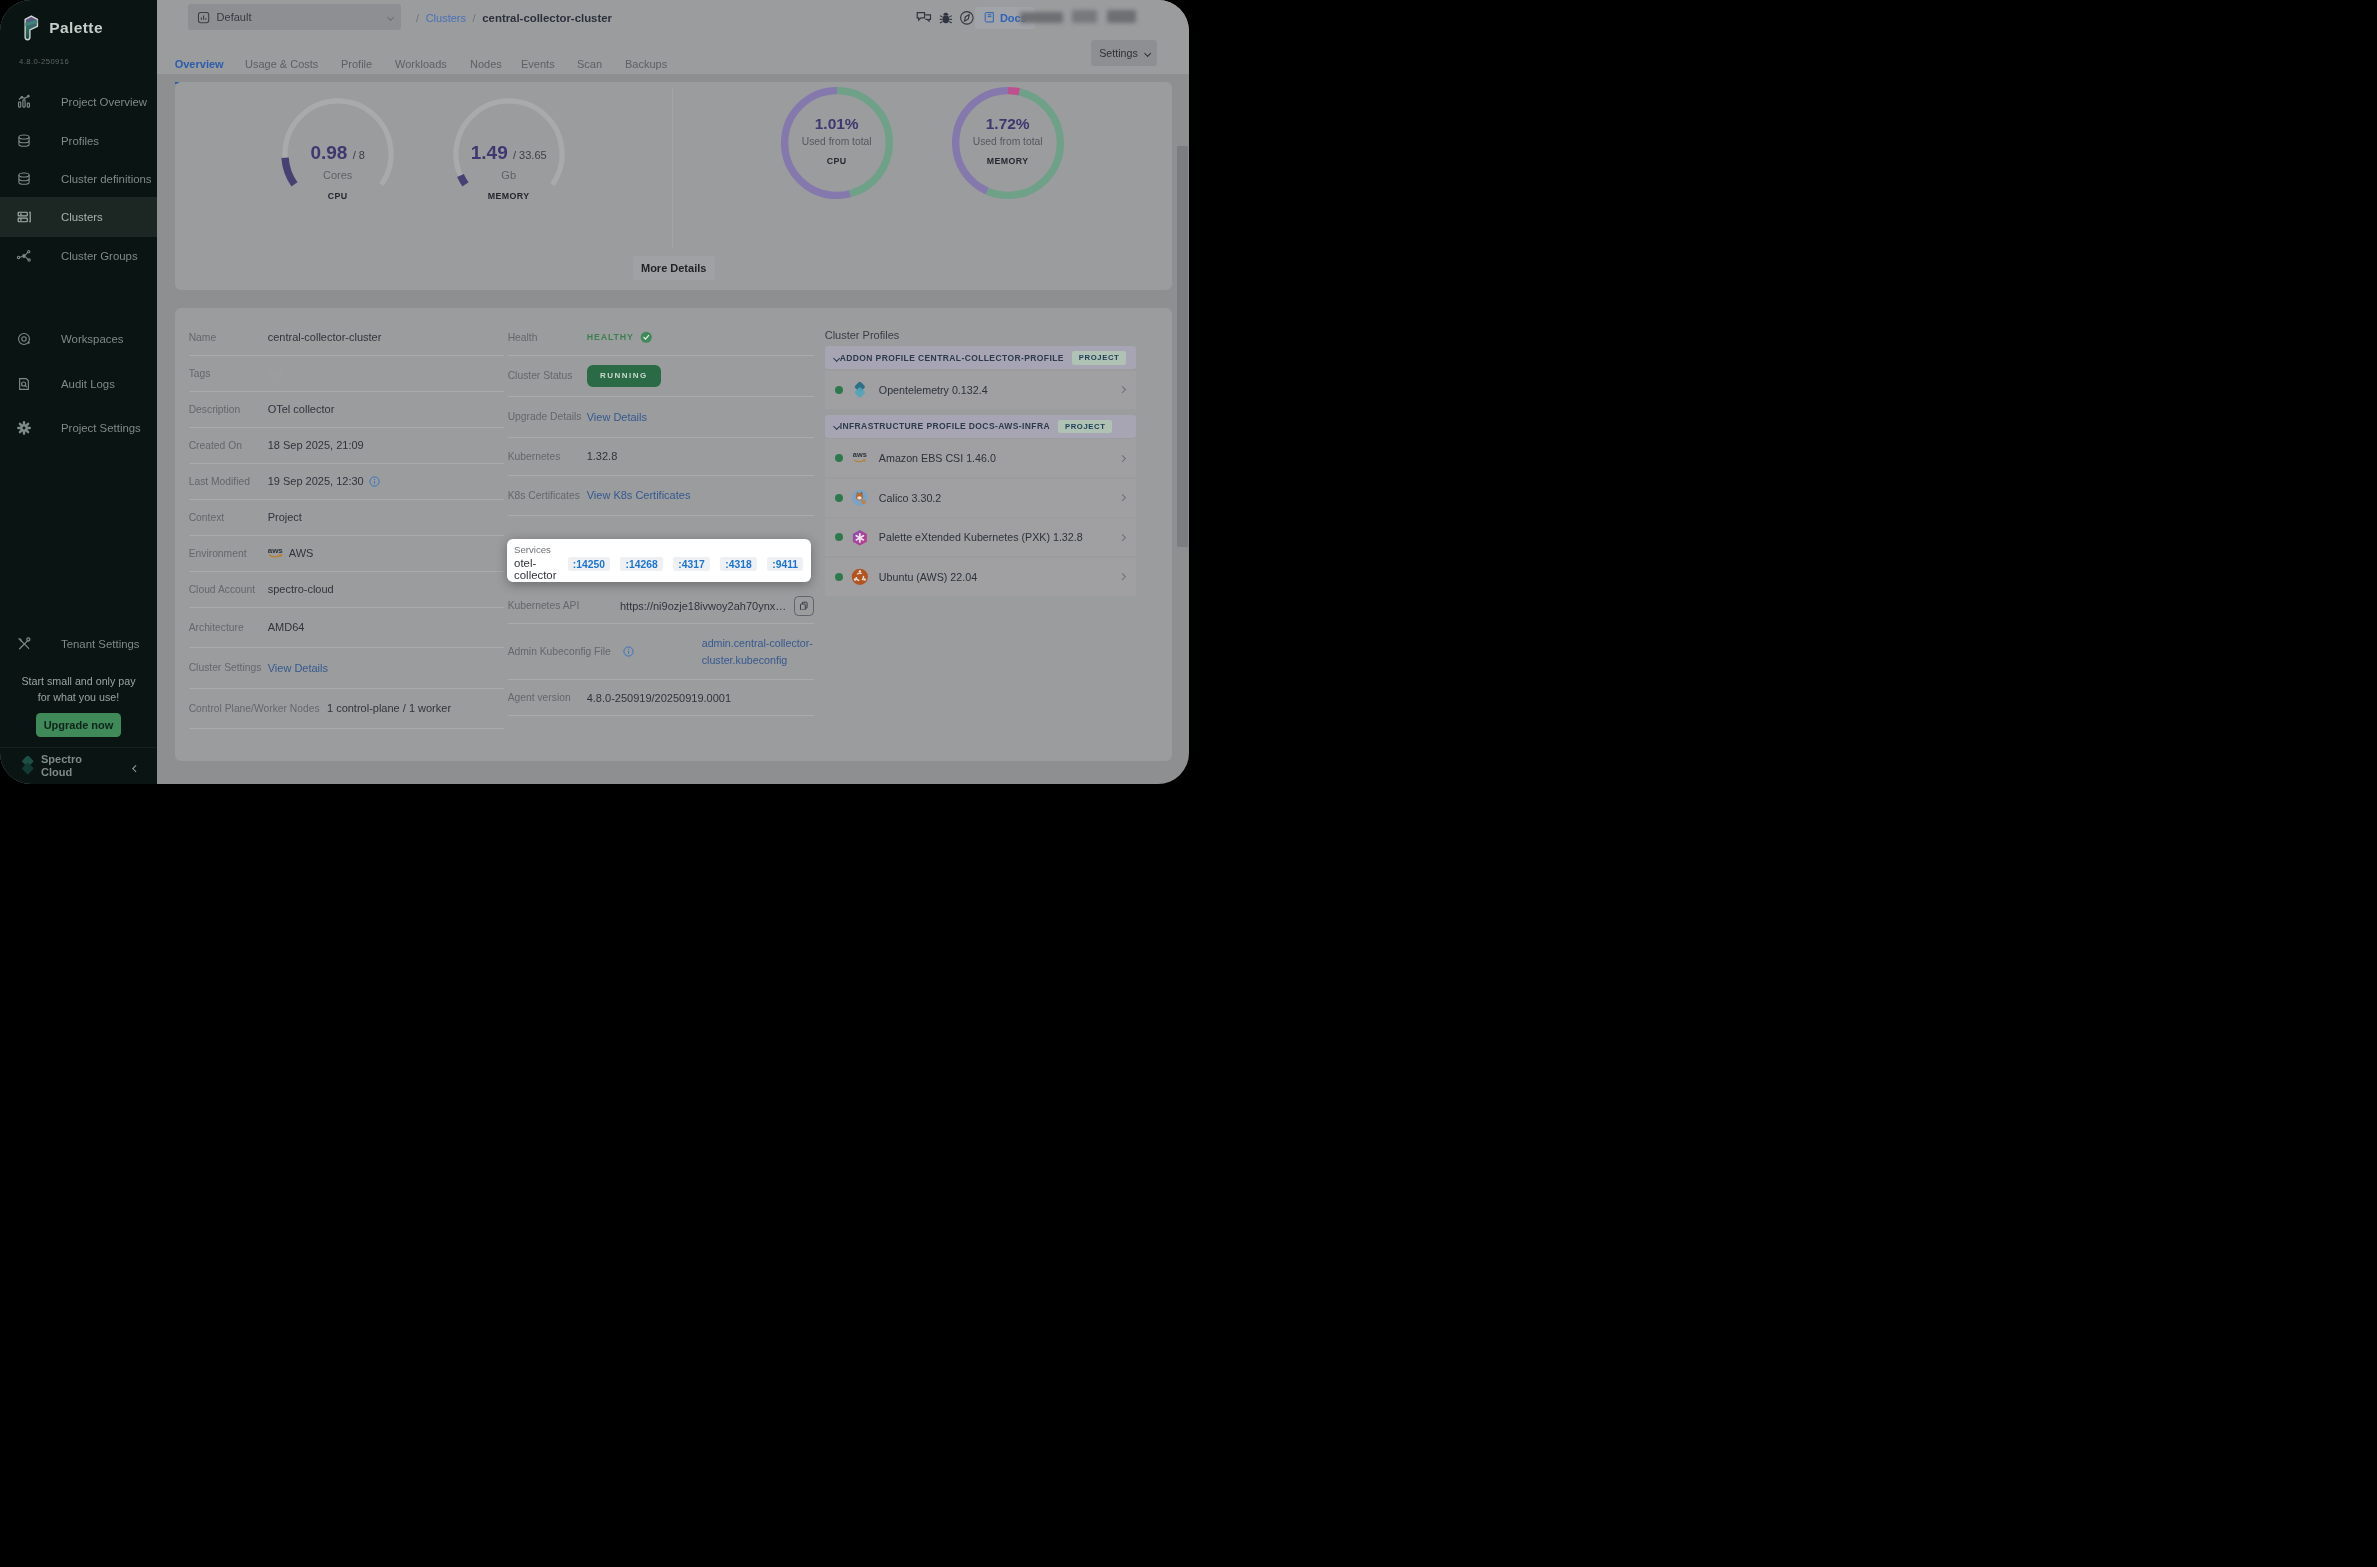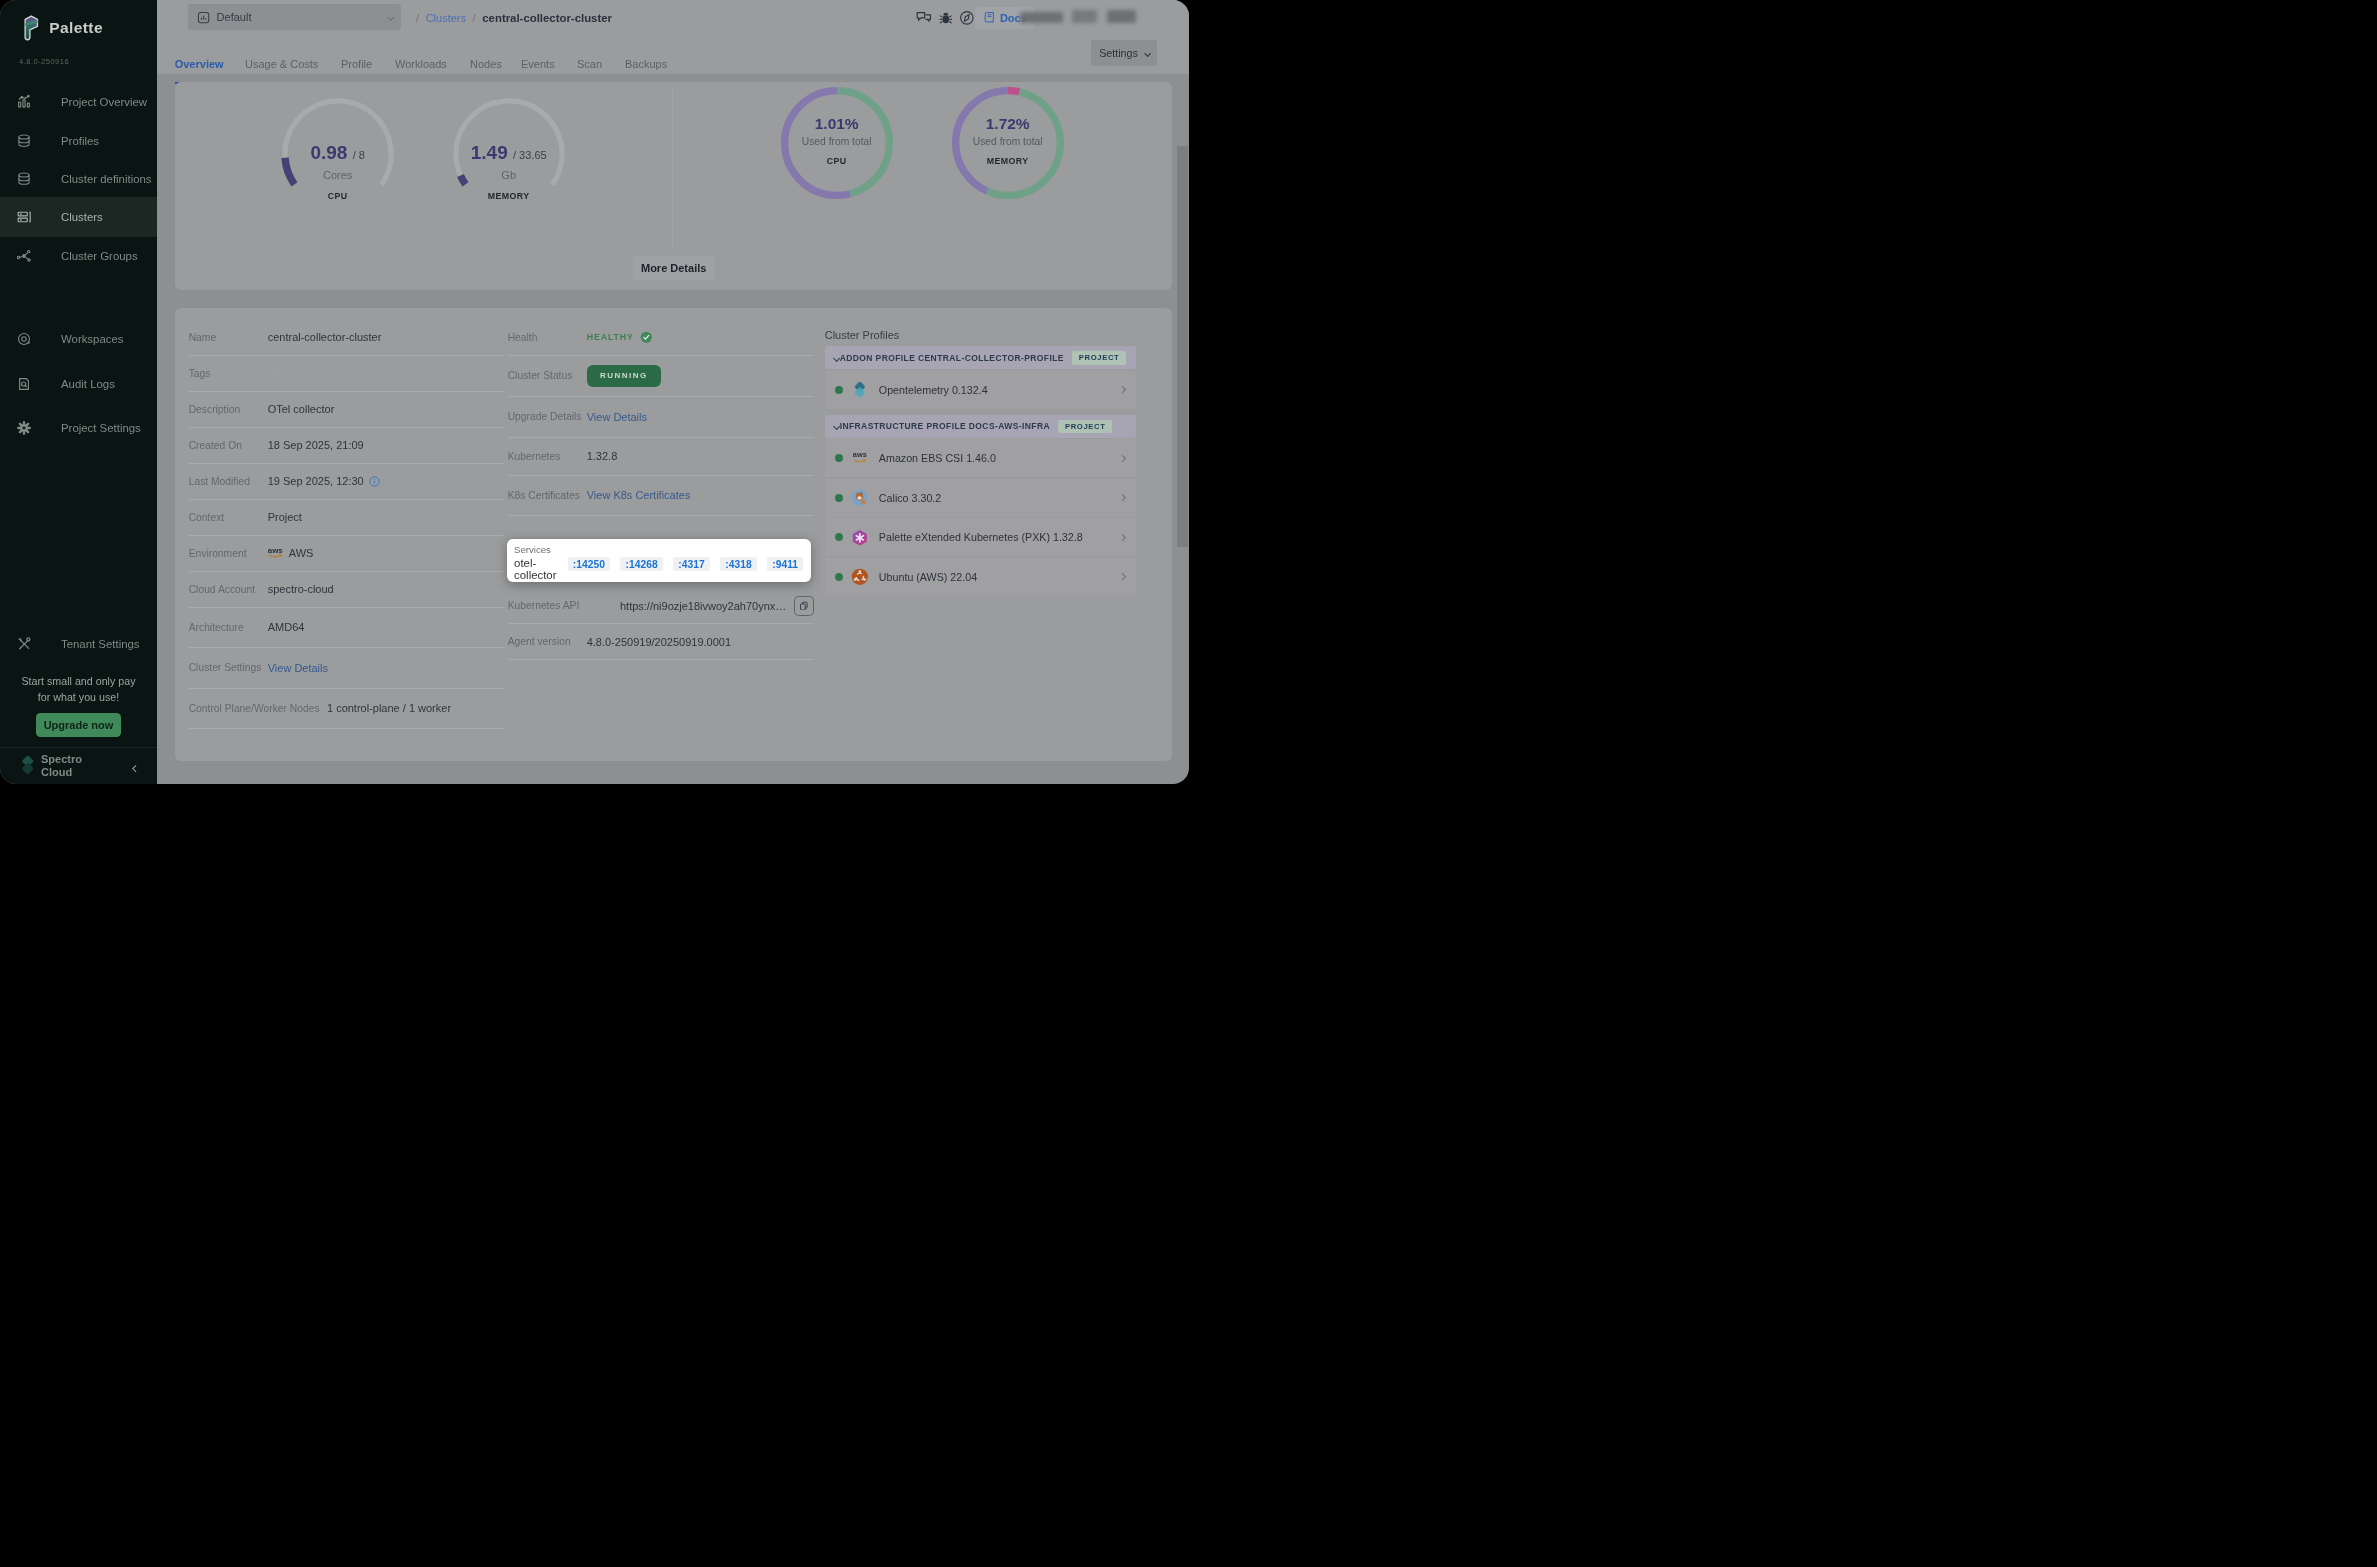--- a/index.html
+++ b/index.html
@@ -7,21 +7,21 @@
     --label:#64676b; --value:#2f343c; --link:#35598f; --crumb-link:#4a70b8;
     --blue-bright:#1b74d4; --tab-active:#2b5cab; --tab:#5d6064;
     --indigo:#474173; --indigo-text:#3c3870; --gtrack:#a9aaac;
     --dgreen:#6fa189; --dpurple:#8578ad; --dpink:#bf4f8d;
     --healthy:#3d8052; --checkbg:#3f8a58; --pill:#2a6b45;
     --sidebar:#0a1412; --side-sel:#1c2723; --side-text:#7e8b87; --side-bright:#a7b2ae;
     --head-bg:#a7a5b3; --badge-bg:#b0c2b4; --badge-tx:#1c3c57; --item-bg:#a0a0a3;
   }
   *{box-sizing:border-box;margin:0;padding:0}
   body{width:1189px;height:784px;background:#000;font-family:"Liberation Sans",sans-serif;}
-  .app{position:absolute;left:0;top:0;width:1189px;height:784px;border-radius:16px;overflow:hidden;background:var(--page)}
+  .app{position:absolute;left:0;top:0;width:1189px;height:784px;border-radius:31px;overflow:hidden;background:var(--page)}
   
   .sidebar{position:absolute;left:0;top:0;width:157px;height:100%;background:var(--sidebar)}
   .brand{position:absolute;left:21.3px;top:13.2px;display:flex;align-items:center;gap:7.4px}
   .brand-name{font-size:15.5px;font-weight:600;letter-spacing:0.4px;color:#c6cdca}
   .version{position:absolute;left:19px;top:57px;font-size:7.7px;color:#5a6763;letter-spacing:0.4px}
   .nav-item{position:absolute;left:0;width:100%;height:40px;display:flex;align-items:center;padding-left:16px;gap:29px;color:var(--side-text);font-size:11.4px;cursor:pointer}
   .nav-item.sel{background:var(--side-sel);color:var(--side-bright)}
   .nav-item .ic{width:16px;height:16px;flex:0 0 16px;display:flex;align-items:center;justify-content:center}
   .promo{position:absolute;left:0;top:674px;width:100%;text-align:center;color:#9aa5a1;font-size:10.7px;line-height:15.5px}
   .upgrade-btn{position:absolute;left:36px;top:713px;width:85px;height:24px;background:#3f8a58;border:none;border-radius:4.4px;font-family:inherit;font-size:11px;font-weight:700;color:#0f231a;cursor:pointer}
@@ -488,20 +488,31 @@
         <div class="drow">
           <span class="dlabel">Kubernetes API</span>
           <span class="dvalue" style="margin-left:auto">https://ni9ozje18ivwoy2ah70ynx…</span>
           <button class="copy-btn">
             <svg width="9.6" height="9.6" viewBox="0 0 16 16" fill="none" stroke="#2b3240" stroke-width="1.5">
                 <rect x="5.5" y="2" width="8" height="10" rx="1.5"></rect>
                 <rect x="2.5" y="5" width="8" height="10" rx="1.5" fill="#9b9c9e"></rect>
               </svg>
           </button>
         </div>
+        <div class="drow" style="height:56px">
+          <span class="dlabel auto">Admin Kubeconfig File</span>
+          <span class="infoic">
+            <svg width="11" height="11" viewBox="0 0 16 16" fill="none" stroke="#2f6fc4" stroke-width="1.3">
+                <circle cx="8" cy="8" r="6.7"></circle>
+                <line x1="8" y1="7.2" x2="8" y2="11.2"></line>
+                <circle cx="8" cy="4.9" r="0.9" fill="#2f6fc4" stroke="none"></circle>
+              </svg>
+          </span>
+          <span class="kubeval">admin.central-collector-cluster.kubeconfig</span>
+        </div>
         <div class="drow">
           <span class="dlabel">Agent version</span>
           <span class="dvalue">4.8.0-250919/20250919.0001</span>
         </div>
       </div>
 
       <div class="profiles">
         <div class="ptitle">Cluster Profiles</div>
 
         <div class="pgroup">

